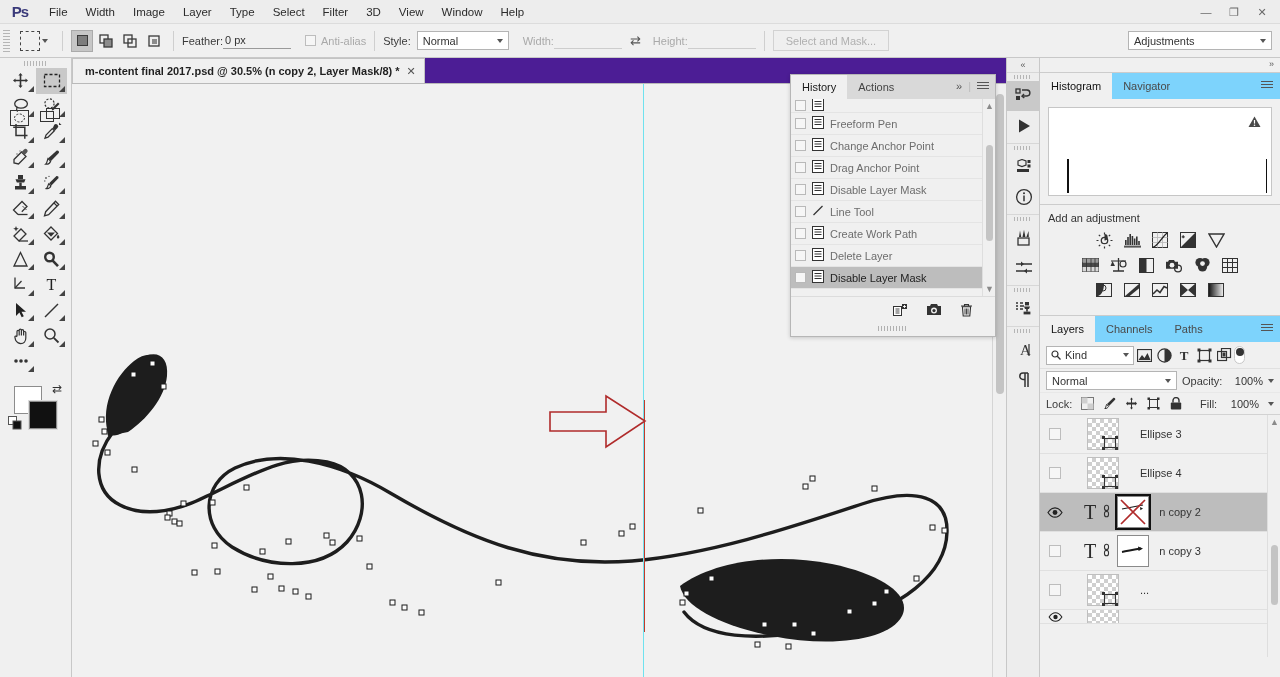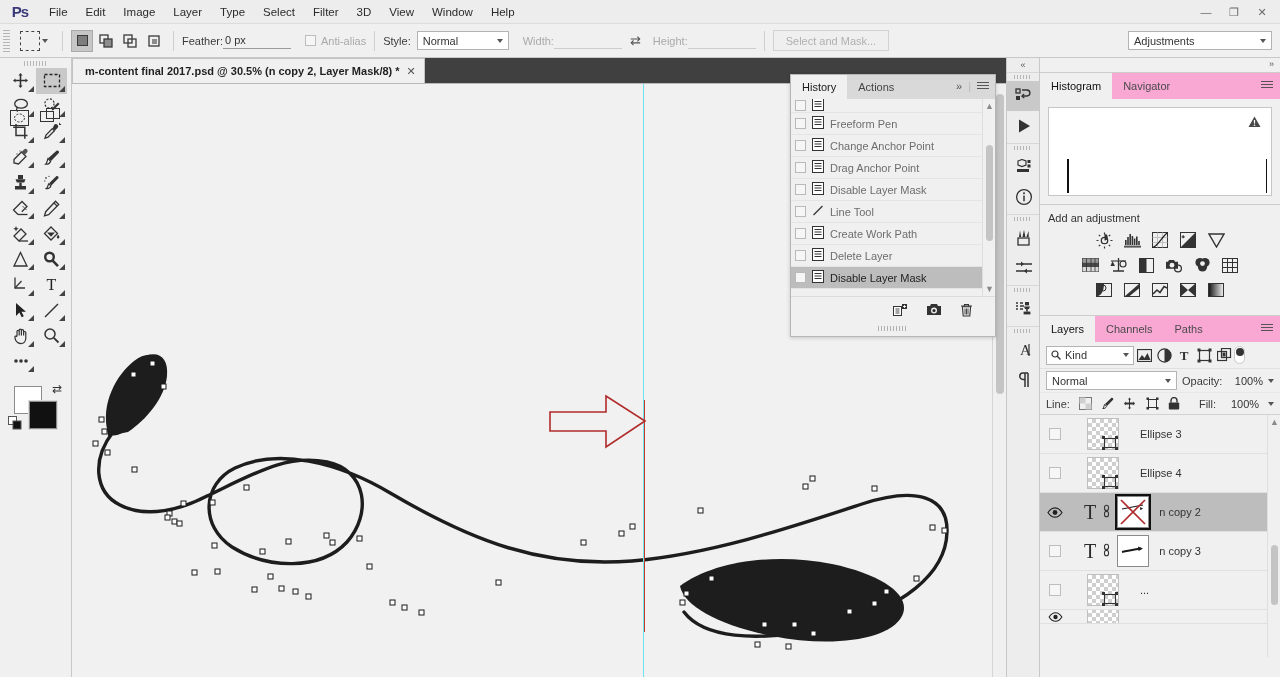--- a/index.html
+++ b/index.html
@@ -52,21 +52,21 @@
   .tcell .corner { position:absolute; right:2px; bottom:2px; width:0;height:0;border-left:3px solid transparent;border-top:3px solid transparent;border-right:3px solid #444;border-bottom:3px solid #444; }
   .colors { position:relative; width:72px; height:62px; margin-top:6px; }
   .fg { position:absolute; left:14px; top:6px; width:28px; height:28px; background:#fff; border:1px solid #8c8c8c; }
   .bgs { position:absolute; left:29px; top:21px; width:28px; height:28px; background:#111; border:1px solid #8c8c8c; outline:1px solid #dcdcdc; }
   .swapico { position:absolute; right:10px; top:2px; font-size:12px; color:#333; }
   .defico { position:absolute; left:8px; top:36px; }
   .qmask { position:absolute; left:10px; top:52px; }
   .screenmode { position:absolute; left:40px; top:50px; }
 
   
-  .tabstrip { position:absolute; left:72px; top:58px; width:934px; height:26px; background:#404040; border-bottom:1px solid #b9b9b9; display:flex; align-items:flex-end; }
+  .tabstrip { position:absolute; left:72px; top:58px; width:934px; height:26px; background:#4c1d95; border-bottom:1px solid #b9b9b9; display:flex; align-items:flex-end; }
   .doctab { height:25px; background:#f0f0f0; border:1px solid #c3c3c3; border-bottom:none; display:flex; align-items:center; padding:0 8px 0 12px; gap:7px; font-size:11px; color:#1f1f1f; font-weight:bold; }
   .doctab .x { color:#555; font-size:11px; font-weight:normal; }
 
   
   .canvaswrap { position:absolute; left:72px; top:84px; width:934px; height:593px; background:#f1f1f1; overflow:hidden; }
   .canvas-sheet { position:absolute; left:0; top:0; width:916px; height:593px; background:#f1f1f1; }
   .vscroll { position:absolute; right:0; top:0; width:14px; height:593px; background:#f0f0f0; border-left:1px solid #d5d5d5; }
   .vthumb { position:absolute; left:3px; top:10px; width:8px; height:300px; background:#c4c4c4; border-radius:4px; }
   .guide-cyan { position:absolute; left:571px; top:0; width:1px; height:593px; background:#6fe2ef; }
   .guide-red { position:absolute; left:572px; top:316px; width:1.4px; height:232px; background:#c0392b; }
@@ -97,21 +97,21 @@
   .rail-group { border-top:1px solid #d7d7d7; padding-bottom:2px; }
   .rail-grip { height:8px; display:flex; align-items:center; justify-content:center; }
   .rail-grip i { width:18px; height:4px; background:repeating-linear-gradient(to right,#b5b5b5 0 1px,transparent 1px 3px); }
   .rail-btn { width:34px; height:30px; display:flex; align-items:center; justify-content:center; }
   .rail-btn.on { background:#c9c9c9; }
 
   .dock { position:absolute; left:1040px; top:58px; width:240px; height:619px; background:#f0f0f0; }
   .dock-top { height:14px; position:relative; }
   .dock-top .expand { position:absolute; right:6px; top:1px; color:#5a5a5a; font-size:9px; }
   .panel { border-top:1px solid #ccc; }
-  .ptabs { height:26px; background:#f9a8d4; display:flex; align-items:flex-end; position:relative; }
+  .ptabs { height:26px; background:#7dd3fc; display:flex; align-items:flex-end; position:relative; }
   .ptab { height:26px; padding:0 11px; display:flex; align-items:center; font-size:11px; color:#4a4a4a; }
   .ptab.active { background:#f0f0f0; color:#111; }
   .ptabs .burger { position:absolute; right:7px; top:8px; }
   .hist-area { height:105px; background:#f0f0f0; padding:8px; }
   .hist-box { position:relative; width:100%; height:89px; border:1px solid #c6c6c6; background:#fff; }
   .warn { position:absolute; right:10px; top:8px; }
   .hline { position:absolute; bottom:2px; width:1.5px; background:#111; }
 
   .adj-body { background:#f0f0f0; padding:7px 8px 9px; }
   .adj-title { font-size:11px; color:#333; margin-bottom:7px; }
@@ -146,21 +146,21 @@
   .arrow-up { position:absolute; right:1px; top:2px; color:#8a8a8a; font-size:9px; }
 </style>
 </head>
 <body>
 
 <div class="app">
 
   <div class="menubar">
     <div class="ps-logo">Ps</div>
     <div class="menu-item">File</div>
-    <div class="menu-item">Edit</div>
+    <div class="menu-item">Width</div>
     <div class="menu-item">Image</div>
     <div class="menu-item">Layer</div>
     <div class="menu-item">Type</div>
     <div class="menu-item">Select</div>
     <div class="menu-item">Filter</div>
     <div class="menu-item">3D</div>
     <div class="menu-item">View</div>
     <div class="menu-item">Window</div>
     <div class="menu-item">Help</div>
     <div class="winbtns">
@@ -993,21 +993,21 @@
           <div class="blend-sel">
             <span>Normal</span>
             <span class="caret"></span>
           </div>
           <span class="lbl">Opacity:</span>
           <span class="opa-val">100%</span>
           <span class="caret"></span>
         </div>
 
         <div class="lrow3">
-          <span class="lbl">Line:</span>
+          <span class="lbl">Lock:</span>
           <span class="lock-ico">
             <svg width="13" height="13" viewBox="0 0 13 13">
                 <rect x="0.5" y="0.5" width="12" height="12" fill="none" stroke="#777"></rect>
                 <rect x="0.5" y="0.5" width="6" height="6" fill="#cfcfcf"></rect>
                 <rect x="6.5" y="6.5" width="6" height="6" fill="#cfcfcf"></rect>
               </svg>
           </span>
           <span class="lock-ico">
             <svg width="13" height="13" viewBox="0 0 13 13">
                 <path d="M10.5 0.8 a1.6 1.6 0 011.8 1.8 L6 9 l-2-2Z" fill="#333"></path>

